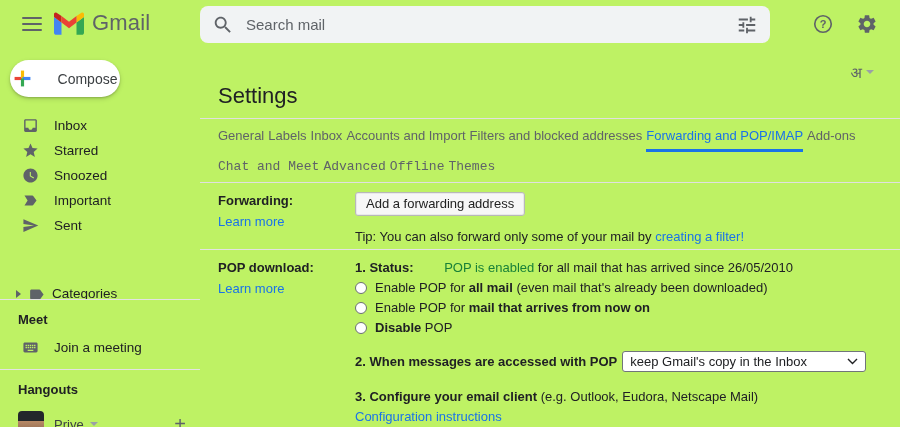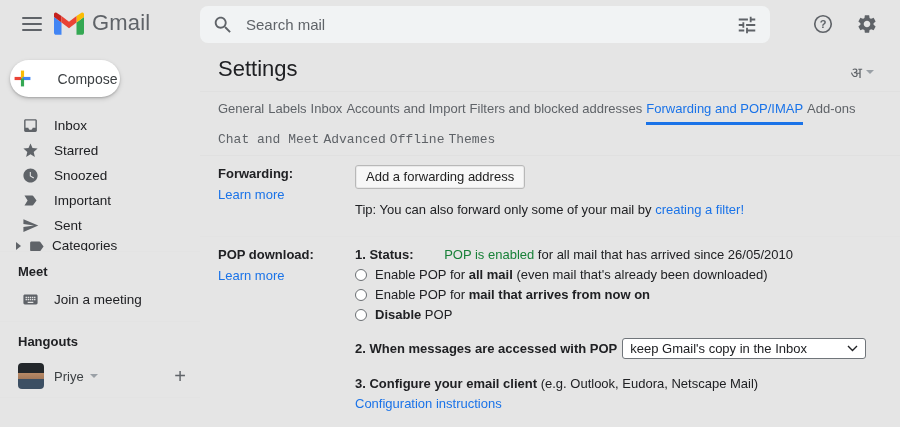--- a/index.html
+++ b/index.html
@@ -1,60 +1,60 @@
 <!DOCTYPE html>
 <html><head>
 <meta charset="utf-8">
 <style>
   html,body{margin:0;padding:0;}
   body{font-family:"Liberation Sans", sans-serif; background:#fff;}
-  .screen{position:relative;width:900px;height:427px;overflow:hidden;background:#e5e5e5;color:#202124;}
+  .screen{position:relative;width:900px;height:427px;overflow:hidden;background:#bef264;color:#202124;}
 
   
   .topbar{position:absolute;top:0;left:0;width:900px;height:48px;background:transparent;}
   .hamburger{position:absolute;left:22px;top:14px;width:20px;height:20px;display:flex;flex-direction:column;justify-content:center;gap:4px;cursor:pointer;}
   .hamburger span{display:block;height:2px;background:#5f6368;border-radius:1px;}
   .logo{position:absolute;left:54px;top:10px;display:flex;align-items:center;gap:8px;}
   .logo-text{font-size:22px;color:#5f6368;letter-spacing:.2px;}
   .searchbar{position:absolute;left:200px;top:6px;width:570px;height:37px;background:#f1f3f4;border-radius:8px;display:flex;align-items:center;padding:0 12px;box-sizing:border-box;}
   .searchbar input{flex:1;border:none;background:transparent;outline:none;font-size:15px;color:#202124;margin-left:10px;font-family:"Liberation Sans",sans-serif;}
   .searchbar input::placeholder{color:#5f6368;}
   .tb-icon{width:22px;height:22px;color:#5f6368;cursor:pointer;}
   .help-ic{position:absolute;right:66px;top:13px;}
   .gear-ic{position:absolute;right:22px;top:13px;}
 
   
   .sidebar{position:absolute;top:48px;left:0;width:200px;bottom:0;}
   .compose{margin:12px 0 16px 10px;width:110px;height:37px;background:#fff;border-radius:19px;box-shadow:0 1px 2px rgba(0,0,0,.18),0 2px 5px rgba(0,0,0,.15);display:flex;align-items:center;justify-content:center;gap:26px;cursor:pointer;font-size:14px;color:#3c4043;}
   .nav-item{height:25px;display:flex;align-items:center;padding-left:22px;gap:15px;font-size:13.5px;color:#202124;cursor:pointer;}
   .nav-item svg{width:17px;height:17px;color:#5f6368;flex-shrink:0;}
-  .nav-cats{height:13px;overflow:hidden;align-items:flex-start;padding-left:16px;gap:7px;}
+  .nav-cats{height:13px;overflow:hidden;align-items:flex-start;padding-left:16px;gap:7px;margin-top:48px;}
   .nav-cats .lbl{padding-top:0;}
   .tri{width:0;height:0;border-left:5px solid #5f6368;border-top:4px solid transparent;border-bottom:4px solid transparent;margin-top:4px;}
   .sb-divider{border:none;border-top:1px solid #e3e3e3;margin:0;}
   .sb-header{font-size:13px;font-weight:bold;color:#202124;padding:12px 0 8px 18px;}
   .hang-row{display:flex;align-items:center;padding:6px 14px 8px 18px;gap:10px;cursor:pointer;}
   .avatar{width:26px;height:26px;border-radius:4px;background:linear-gradient(180deg,#23272b 0%,#23272b 38%,#b98a66 38%,#a2785a 62%,#3c4f63 62%);flex-shrink:0;}
   .hang-name{font-size:13px;color:#3c4043;display:flex;align-items:center;gap:6px;}
   .dd-tri{width:0;height:0;border-top:4px solid #9aa0a6;border-left:4px solid transparent;border-right:4px solid transparent;}
   .hang-plus{margin-left:auto;font-size:20px;color:#5f6368;font-weight:400;cursor:pointer;}
 
   
   .main{position:absolute;top:48px;left:200px;right:0;bottom:0;}
   .settings-header{display:flex;align-items:flex-start;justify-content:space-between;padding:8px 26px 9px 18px;border-bottom:1px solid #e0e0e0;}
-  .settings-title{font-size:22px;font-weight:400;color:#202124;}
+  .settings-title{font-size:22px;font-weight:400;color:#202124;margin-top:27px;}
   .lang-ic{font-size:15px;color:#5f6368;display:flex;align-items:center;gap:4px;margin-top:6px;cursor:pointer;}
 
   .tabs{display:flex;align-items:stretch;padding:0 18px;gap:4px;}
   .tabs1{height:33px;}
   .tabs2{height:30px;border-bottom:1px solid #e0e0e0;font-family:Liberation Mono, monospace;}
   .tab{display:flex;align-items:center;font-size:13px;color:#5f6368;cursor:pointer;border-bottom:3px solid transparent;box-sizing:border-box;padding-top:2px;}
   .tab.active{color:#1a73e8;border-bottom-color:#1a73e8;}
 
-  .section{display:flex;padding:9px 10px 18px 18px;border-bottom:1px solid #e3e3e3;font-size:13px;}
+  .section{display:flex;padding:9px 10px 4px 18px;border-bottom:1px solid #e3e3e3;font-size:13px;}
   .sec-left{width:137px;flex-shrink:0;}
   .sec-right{flex:1;}
   .sec-label{font-weight:bold;color:#202124;line-height:17px;}
   .link{color:#1a73e8;cursor:pointer;text-decoration:none;}
   .learn{display:inline-block;margin-top:5px;}
 
   .gbtn{display:inline-block;border:1px solid #b8b8b8;background:#f7f7f7;border-radius:3px;padding:3px 10px 4px;font-size:13px;color:#222;cursor:pointer;box-shadow:0 0 0 1px #e9e9e9 inset;}
   .tip{margin-top:13px;line-height:16px;}
 
   .line{line-height:17px;}

